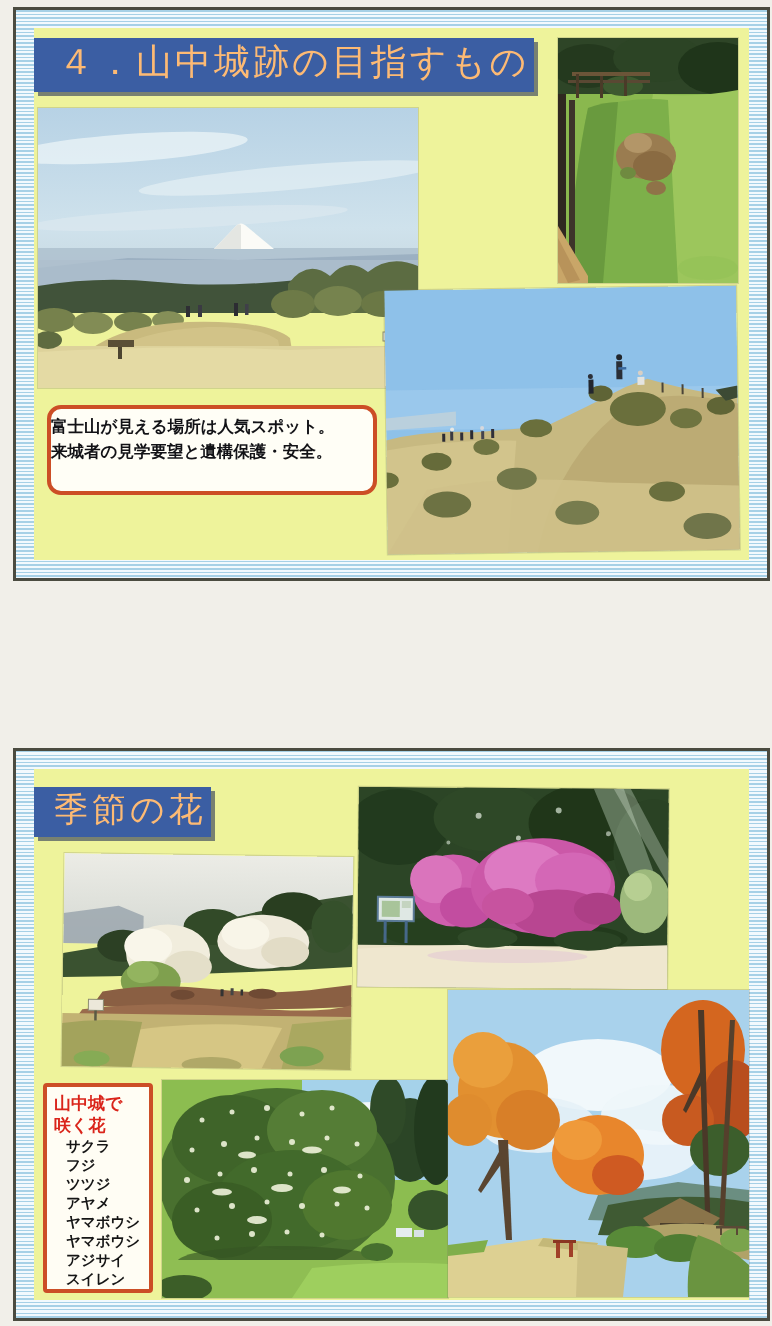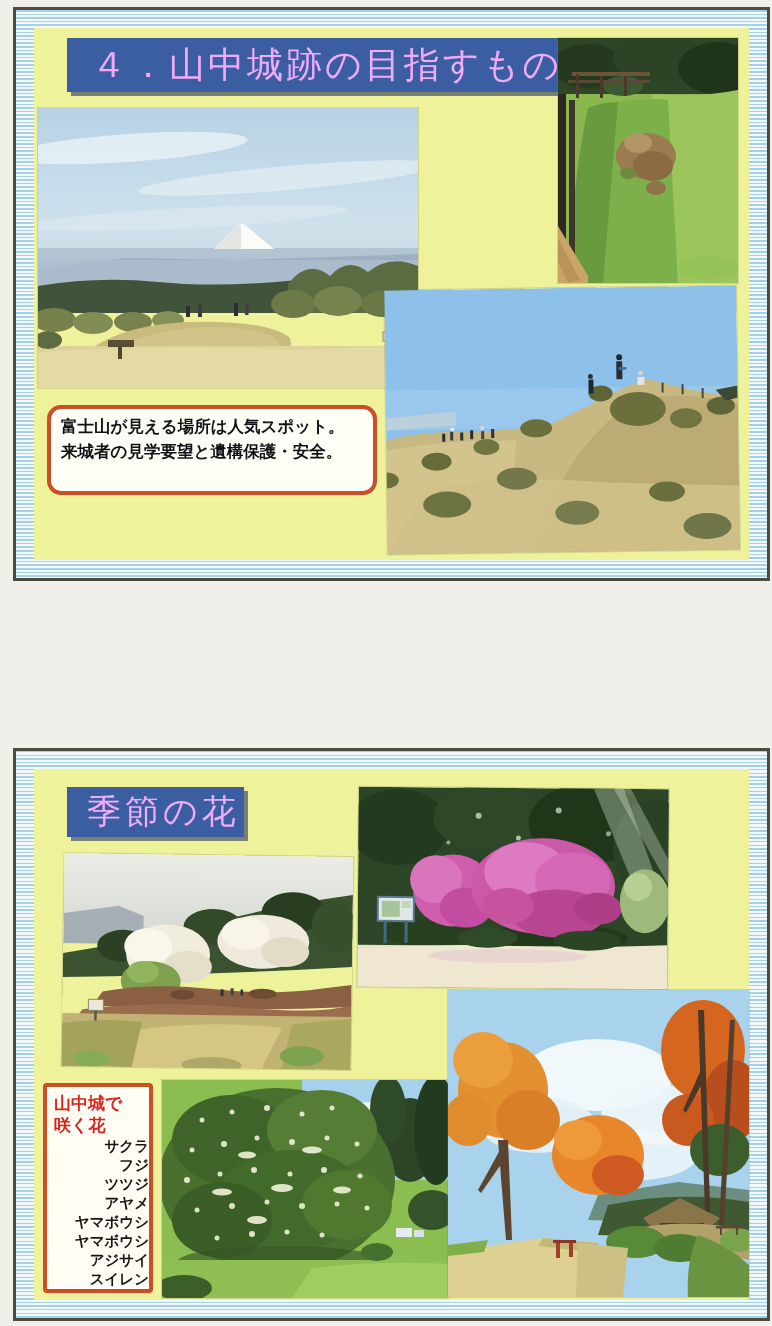--- a/index.html
+++ b/index.html
@@ -17,47 +17,47 @@
   }
   #slide1{top:7px;height:574px;}
   #slide2{top:748px;height:573px;}
   .slide-inner{
     position:absolute;left:18px;right:18px;top:18px;bottom:18px;
     background:#eef39b;
   }
   .title-bar{
     position:absolute;background:#3b5ea3;
     box-shadow:4px 4px 0 rgba(24,34,78,0.55);
-    color:#f0abfc;
-    font-family:Liberation Serif, serif;
-    white-space:nowrap;overflow:hidden;margin-left:33px;
+    color:#fdba74;
+    font-family:Liberation Mono, monospace;
+    white-space:nowrap;overflow:hidden;
   }
   .title-bar-1{left:0;top:10px;width:500px;height:54px;line-height:54px;font-size:36px;letter-spacing:3px;padding-left:24px;}
   .title-bar-2{left:0;top:18px;width:177px;height:50px;line-height:50px;font-size:34px;letter-spacing:4px;padding-left:20px;}
   .photo{position:absolute;display:block;box-shadow:0 0 0 1px rgba(120,120,90,0.25);}
   .note-box{
     position:absolute;left:13px;top:377px;width:330px;height:90px;
     background:#fffef6;border:4px solid #cc4e26;border-radius:14px;
-    padding:5px 10px 0 10px;
+    padding:5px 10px 0 0;
   }
   .note-line{
     font-size:16.5px;font-weight:bold;color:#121216;line-height:25px;
     white-space:nowrap;letter-spacing:0;
   }
   .flower-box{
     position:absolute;left:9px;top:314px;width:110px;height:210px;
     background:#fffdf4;border:4px solid #cc4e26;border-radius:4px;
     padding:6px 0 0 7px;
   }
   .flower-heading{
     font-size:17px;font-weight:bold;color:#da241a;line-height:22px;white-space:nowrap;
   }
   .flower-item{
     font-size:14.5px;font-weight:bold;color:#151515;line-height:19px;
-    margin-left:12px;white-space:nowrap;text-align:right;
+    margin-left:12px;white-space:nowrap;
   }
   .r-neg{transform:rotate(-0.8deg);}
   .r-pos-s{transform:rotate(0.5deg);}
   .r-pos{transform:rotate(0.8deg);}
 </style>
 </head>
 <body>
 
 <div>
 

